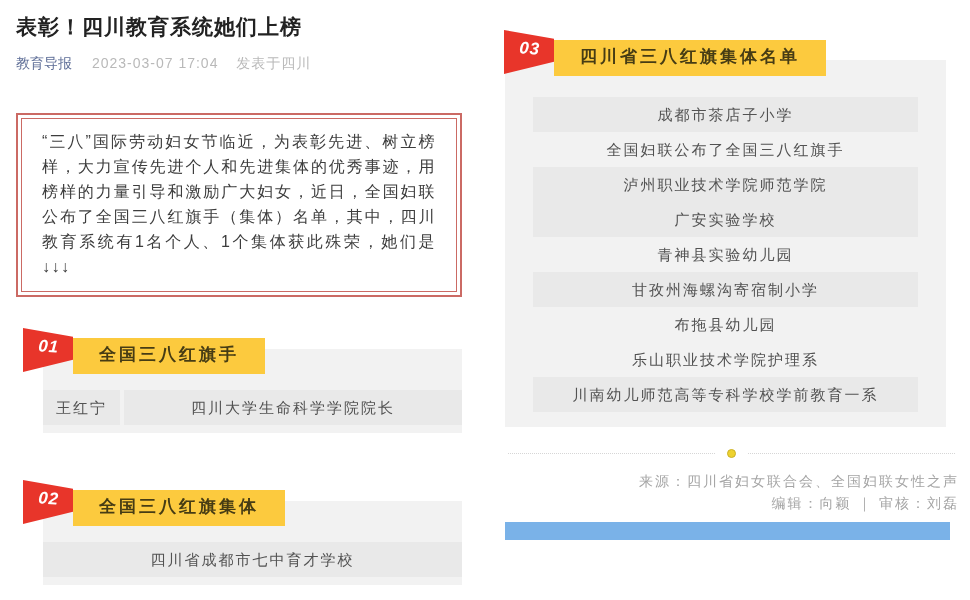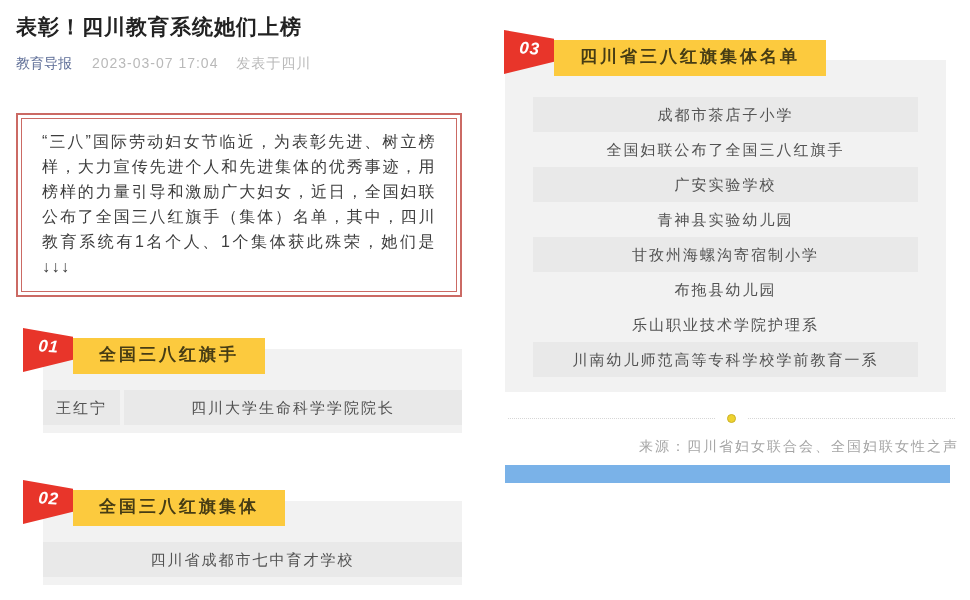--- a/index.html
+++ b/index.html
@@ -122,34 +122,36 @@
     <div class="sec-head">
       <span class="badge">
           <i>03</i>
         </span>
       <span class="bar">四川省三八红旗集体名单</span>
     </div>
     <div class="sec-body">
       <div>
           <div class="cell dark">成都市茶店子小学</div>
           <div class="cell">全国妇联公布了全国三八红旗手</div>
+          <div class="cell dark">泸州职业技术学院师范学院</div>
           <div class="cell dark">广安实验学校</div>
           <div class="cell">青神县实验幼儿园</div>
           <div class="cell dark">甘孜州海螺沟寄宿制小学</div>
           <div class="cell">布拖县幼儿园</div>
           <div class="cell">乐山职业技术学院护理系</div>
           <div class="cell dark">川南幼儿师范高等专科学校学前教育一系</div>
         </div>
     </div>
   </div>
 
   <div class="divider">
     <span class="dline"></span>
     <span class="dot"></span>
     <span class="dline"></span>
   </div>
 
   <div class="credits">
     <div>来源：四川省妇女联合会、全国妇联女性之声</div>
+    <div>编辑：向颖  ｜  审核：刘磊</div>
   </div>
 
   <div class="blue-bar"></div>
 </div>
 
 </body></html>

